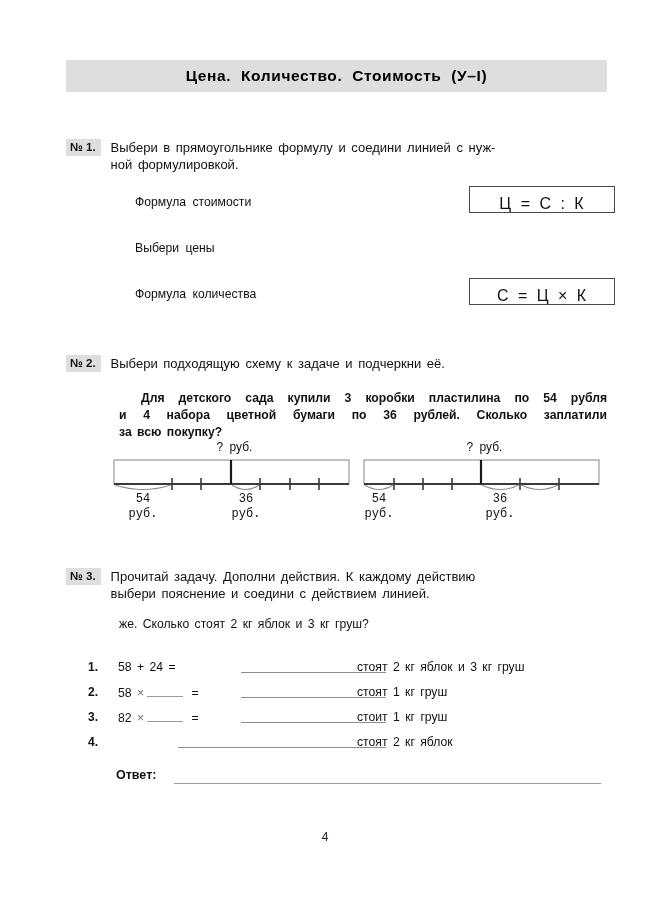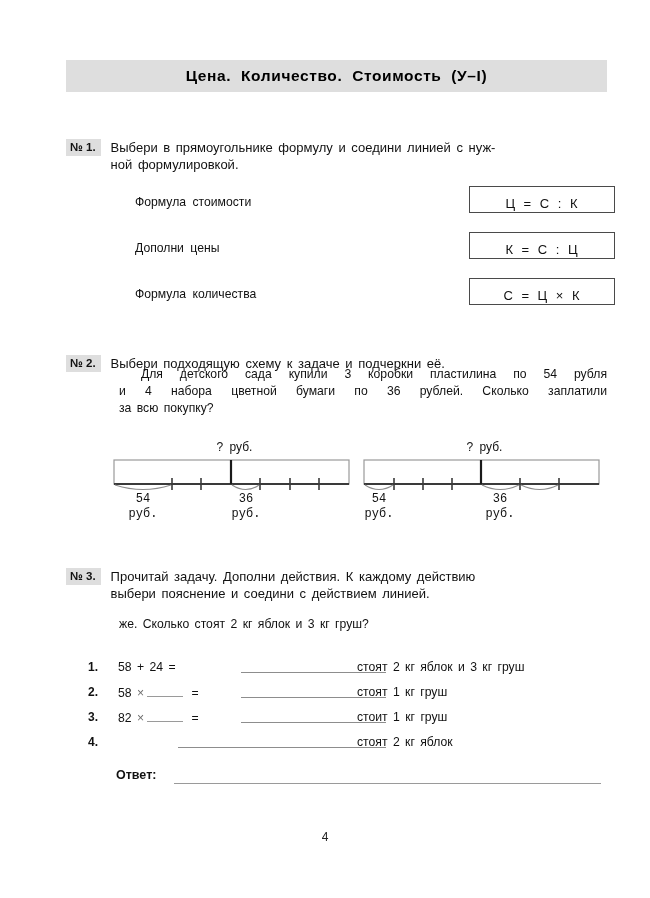--- a/index.html
+++ b/index.html
@@ -118,21 +118,21 @@
     width: 146px;
     height: 27px;
     border: 1.2px solid #4a4a4a;
     background: #ffffff;
     display: flex;
     align-items: center;
     justify-content: center;
     box-sizing: border-box;
   }
   .formula-box .f-text {
-    font-size: 13px;
+    font-size: 16px;
     letter-spacing: 1px;
     word-spacing: 3px;
     white-space: nowrap;
     margin-top: 8px;
   }
 
   
   .schemes {
     position: relative;
     width: 541px;
@@ -281,44 +281,41 @@
     <div class="formula-rows">
 
       <div class="formula-row">
         <div class="formula-label">Формула  стоимости</div>
         <div class="formula-box">
           <span class="f-text">Ц  =  С  :  К</span>
         </div>
       </div>
 
       <div class="formula-row">
-        <div class="formula-label">Дополни  цены</div>
-        <div class="formula-box">
-          <span class="f-text">К  =  С  :  Ц</span>
-        </div>
+        <div class="formula-label">Выбери  цены</div>
       </div>
 
       <div class="formula-row">
         <div class="formula-label">Формула  количества</div>
         <div class="formula-box">
           <span class="f-text">С  =  Ц  ×  К</span>
         </div>
       </div>
 
     </div>
   </div>
 
   <div class="task" style="top:355px;">
     <div class="task-head">
       <div class="task-badge">№ 2.</div>
       <div class="task-text">Выбери подходящую схему к задаче и подчеркни её.</div>
     </div>
   </div>
 
-  <div class="task" style="top:366px; left:119px; width:488px;">
+  <div class="task" style="top:390px; left:119px; width:488px;font-weight:bold;">
     <div class="para">
       <span class="line" style="text-indent:22px;">Для детского сада купили 3 коробки пластилина по 54 рубля</span>
       <span class="line">и 4 набора цветной бумаги по 36 рублей. Сколько заплатили</span>
       <span class="last-line">за всю покупку?</span>
     </div>
   </div>
 
   <div class="task" style="top:440px;">
     <div class="schemes">
 

